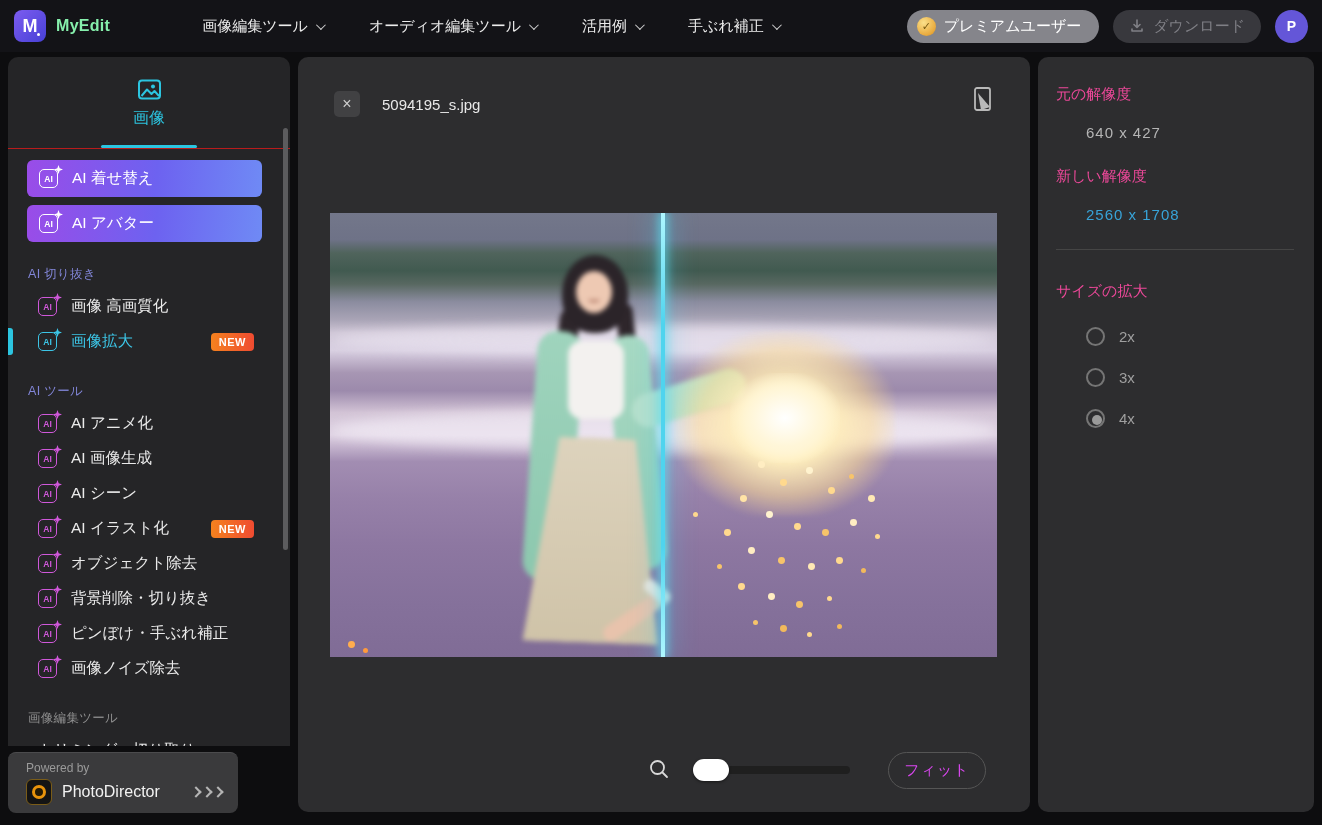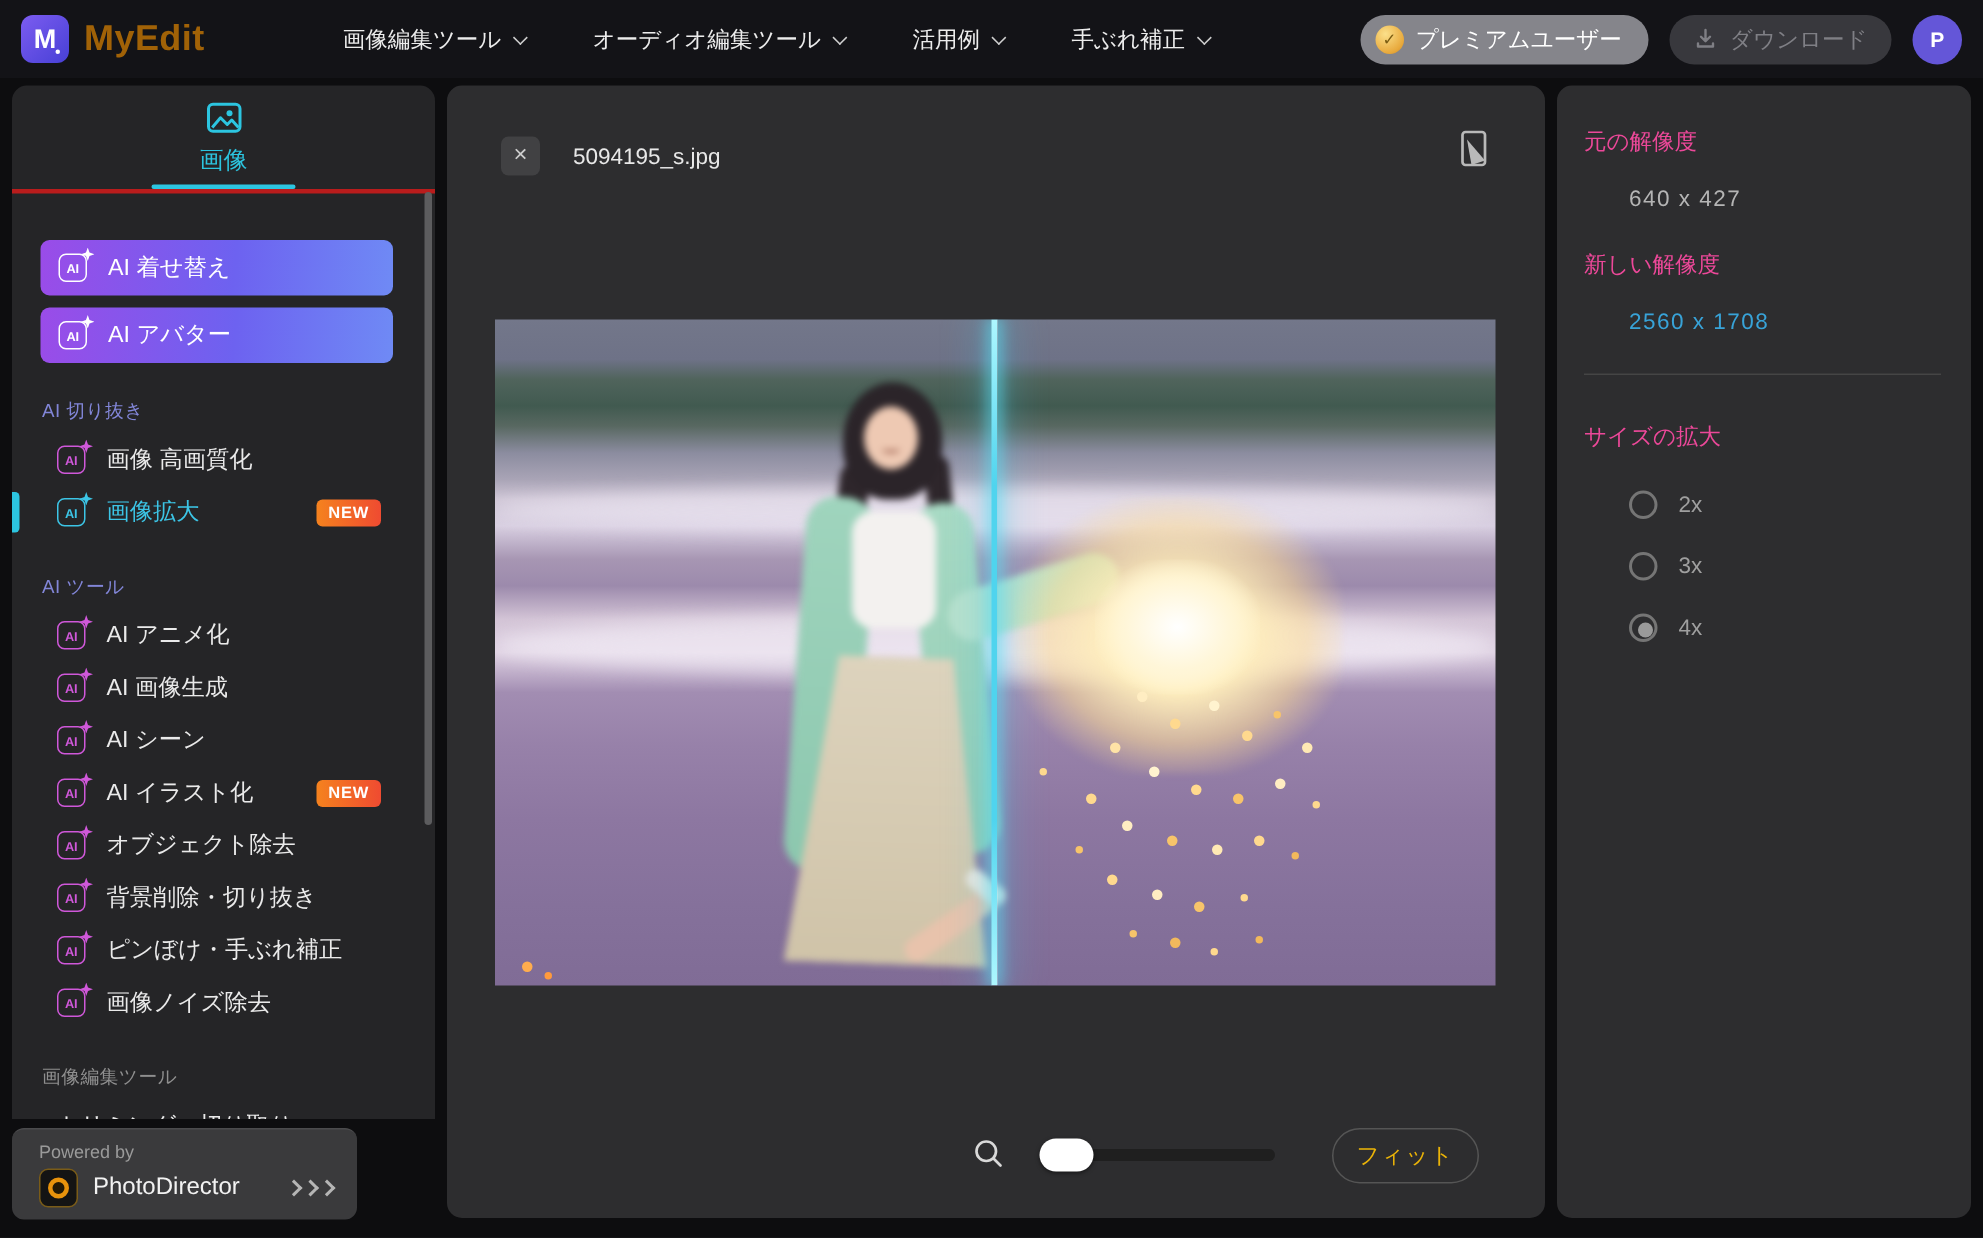--- a/index.html
+++ b/index.html
@@ -4,38 +4,38 @@
 <style>
   * { margin:0; padding:0; box-sizing:border-box; }
   html,body { width:1322px; height:825px; background:#0d0d0f; overflow:hidden;
     font-family:"Liberation Sans","DejaVu Sans",sans-serif; }
 
   
   #header { position:absolute; left:0; top:0; width:1322px; height:52px; background:#131317; display:flex; align-items:center; }
   .logo-wrap { display:flex; align-items:center; gap:10px; margin-left:14px; }
   .logo-badge { width:32px; height:32px; border-radius:8px; background:linear-gradient(135deg,#7c5cf0,#4740d6); display:flex; align-items:center; justify-content:center; color:#fff; font-weight:bold; font-size:18px; position:relative; }
   .logo-badge::after { content:""; position:absolute; right:6px; bottom:6px; width:3px; height:3px; background:#fff; border-radius:50%; }
-  .logo-text { color:#a16207; font-size:24px; font-weight:bold; letter-spacing:.3px; }
+  .logo-text { color:#86efac; font-size:16px; font-weight:bold; letter-spacing:.3px; }
   #main-nav { display:flex; gap:46px; margin-left:92px; }
   .nav-item { display:flex; align-items:center; gap:8px; color:#ececec; font-size:15px; cursor:pointer; }
   .chev { width:7px; height:7px; border-right:1.6px solid #cfcfcf; border-bottom:1.6px solid #cfcfcf; transform:rotate(45deg) translateY(-2px); }
   .header-right { margin-left:auto; display:flex; align-items:center; gap:14px; margin-right:14px; }
   .premium-btn { height:33px; padding:0 18px 0 10px; border-radius:17px; background:#85858b; display:flex; align-items:center; gap:8px; color:#fff; font-size:15px; cursor:pointer; }
   .gold-badge { width:19px; height:19px; border-radius:50%; background:radial-gradient(circle at 35% 30%,#fbe08a,#e8a93c 70%,#c8861e); color:#7a5c12; font-size:11px; font-weight:bold; display:flex; align-items:center; justify-content:center; }
   .download-btn { height:33px; padding:0 16px; border-radius:17px; background:#38383d; display:flex; align-items:center; gap:8px; color:#7f7f85; font-size:15px; cursor:pointer; }
   .avatar { width:33px; height:33px; border-radius:50%; background:#6456d8; color:#fff; font-size:14px; font-weight:bold; display:flex; align-items:center; justify-content:center; cursor:pointer; }
 
   
   #sidebar { position:absolute; left:8px; top:57px; width:282px; height:689px; background:#252527; border-radius:10px 10px 0 0; overflow:hidden; }
   #sidebar-footer { position:absolute; left:8px; top:752px; width:230px; height:61px; background:#3a3a3c; border-radius:8px; border-top:1px solid #4b4b4d; padding:8px 16px 0 18px; }
   #canvas-card { position:absolute; left:298px; top:57px; width:732px; height:755px; background:#2d2d2f; border-radius:10px; }
   #right-panel { position:absolute; left:1038px; top:57px; width:276px; height:755px; background:#2d2d2f; border-radius:10px; padding:28px 20px 0 18px; }
 
   
-  .tabs { display:flex; height:72px; border-bottom:3px solid #b91c1c;text-align:center; }
+  .tabs { display:flex; height:92px; border-bottom:1px solid #b91c1c;text-align:center; }
   .tab { flex:1; display:flex; flex-direction:column; align-items:center; justify-content:center; gap:5px; cursor:pointer; position:relative; }
   .tab .tab-label { font-size:16px; color:#f0f0f0; }
   .tab.active .tab-label { color:#2cc5e0; }
   .tab.active::after { content:""; position:absolute; bottom:0; left:50%; transform:translateX(-50%); width:96px; height:3px; background:#2cc5e0; border-radius:2px; }
   .eq { display:flex; gap:2.5px; align-items:center; height:27px; }
   .eq i { width:2.5px; background:#fff; border-radius:2px; }
 
   
   #menu { position:absolute; top:73px; left:0; right:0; bottom:0; padding-top:30px; overflow:hidden; }
   .promo-btn { width:235px; height:37px; margin:0 auto 8px 19px; border-radius:6px; background:linear-gradient(95deg,#9a4ce8,#6d62f0 55%,#6f8af5); color:#fff; font-size:15.5px; display:flex; align-items:center; gap:14px; padding-left:12px; cursor:pointer; }
@@ -105,21 +105,21 @@
       478px 420px 0 1px #ffd98e, 424px 408px 0 1px #f7c46a, 508px 412px 0 1px #f2b95c,
       364px 300px 0 1px #ffd98e, 20px 430px 0 2px #ffad4e, 34px 436px 0 1px #ff9a3c; }
   .divider-line { position:absolute; left:331px; top:0; width:4px; height:100%;
     background:linear-gradient(180deg,#aef7ff,#4fd4ee 25%,#4fd4ee 75%,#aef7ff);
     box-shadow:0 0 10px 2px rgba(90,225,245,.75), 0 0 26px 6px rgba(70,200,235,.35); }
 
   
   .zoom-icon { position:absolute; left:350px; top:701px; cursor:pointer; }
   .slider { position:absolute; left:397px; top:709px; width:155px; height:8px; background:#1f1f1f; border-radius:4px; cursor:pointer; }
   .slider-thumb { position:absolute; left:-2px; top:-7px; width:36px; height:22px; background:#fff; border-radius:11px; box-shadow:0 1px 3px rgba(0,0,0,.5); cursor:pointer; }
-  .fit-btn { position:absolute; left:590px; top:695px; width:98px; height:37px; border-radius:19px; border:1px solid #555; color:#eab308; font-size:15px; background:transparent; display:flex; align-items:center; justify-content:center; letter-spacing:1px; cursor:default; }
+  .fit-btn { position:absolute; left:590px; top:695px; width:98px; height:37px; border-radius:19px; border:1px solid #555; color:#d946ef; font-size:15px; background:transparent; display:flex; align-items:center; justify-content:center; letter-spacing:1px; cursor:default; }
 
   
   .panel-label { color:#ec4899; font-size:15px; margin-bottom:20px; }
   .panel-value { color:#b5b5b5; font-size:15px; margin:0 0 26px 30px; letter-spacing:1px; }
   .panel-value.new { color:#38a3d8; }
   .panel-divider { border:none; border-top:1px solid #454545; margin:14px 0 32px 0; }
   .radio-row { display:flex; align-items:center; gap:14px; margin:0 0 22px 30px; cursor:pointer; }
   .radio { width:19px; height:19px; border-radius:50%; border:2px solid #757575; position:relative; }
   .radio.selected::after { content:""; position:absolute; left:3.5px; top:3.5px; width:10px; height:10px; border-radius:50%; background:#9a9a9a; }
   .radio-label { color:#9f9f9f; font-size:15px; }

